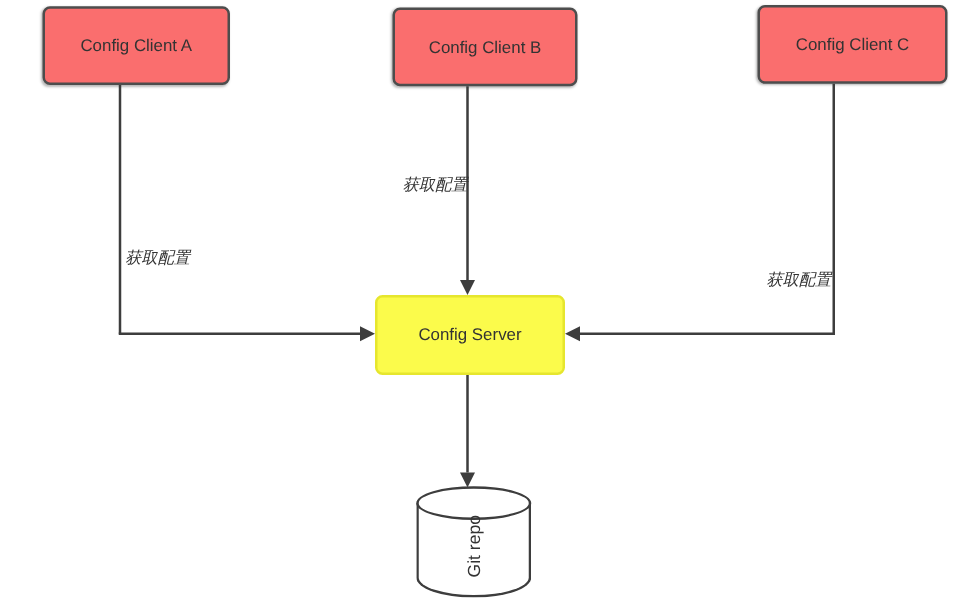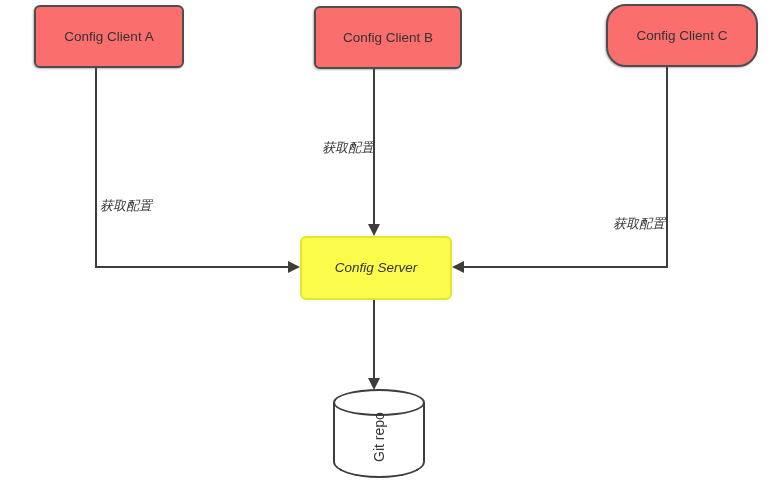--- a/index.html
+++ b/index.html
@@ -23,28 +23,27 @@
     text-align: center;
   }
   .client {
     background: #fa6e6e;
     border: 2px solid #4d4d4d;
     box-shadow: -1px 1px 2px rgba(0,0,0,0.28);
     margin-left: 14px;
   }
   #client-a { left: 20px;  top: 5px; width: 150px; height: 63px; }
   #client-b { left: 300px; top: 6px; width: 148px; height: 63px; }
-  #client-c { left: 592px; top: 4px; width: 152px; height: 63px; border-radius: 20px; }
+  #client-c { left: 592px; top: 4px; width: 152px; height: 63px; }
   #server {
     left: 300px; top: 236px; width: 152px; height: 64px;
     background: #fbfb4b;
     border: 2px solid #e6e62e;
     line-height: 1.35;
     flex-direction: column;
-    font-style: italic;
   }
   .line {
     position: absolute;
     background: #3d3d3d;
   }
   .vline { width: 2px; }
   .hline { height: 2px; }
   #line-a-v { left: 95px;  top: 68px;  height: 199px; }
   #line-a-h { left: 95px;  top: 266px; width: 194px; }
   #line-b-v { left: 373px; top: 69px;  height: 156px; }

